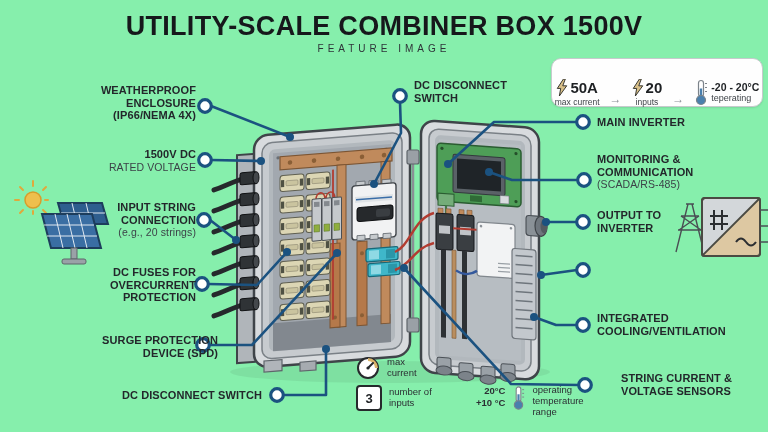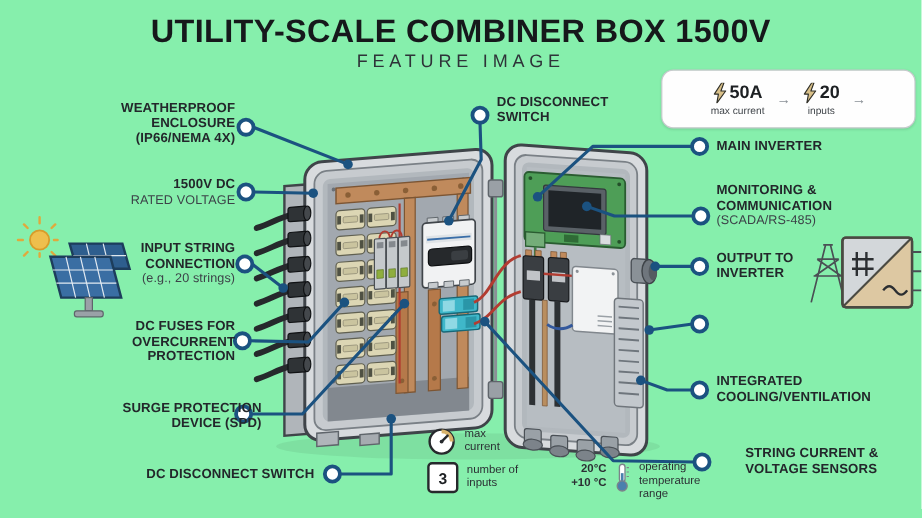--- a/index.html
+++ b/index.html
@@ -1,31 +1,31 @@
 <!DOCTYPE html>
 <html><head>
 <meta charset="utf-8">
 <style>
   html,body{margin:0;padding:0;background:#ffffff;}
   .canvas{position:relative;width:768px;height:432px;background:#86efac;overflow:hidden;
           font-family:"Liberation Sans", sans-serif;color:#23272b;}
   .title{position:absolute;top:11px;left:0;right:0;text-align:center;
          font-size:27px;font-weight:bold;letter-spacing:0.3px;color:#16181b;}
   .subtitle{position:absolute;top:43px;left:0;right:0;text-align:center;
-            font-size:15px;font-weight:500;letter-spacing:4px;color:#2e3338;}
+            font-size:10px;font-weight:500;letter-spacing:4px;color:#2e3338;}
   .art{position:absolute;left:0;top:0;width:768px;height:432px;}
   .callout-label{position:absolute;font-size:11px;font-weight:bold;line-height:1.15;
                  letter-spacing:0.1px;color:#23272b;}
   .left-lab{text-align:right;}
   .right-lab{text-align:left;}
   .callout-label .sub{display:block;font-weight:normal;font-size:10.5px;color:#3c4248;}
   
   .spec-badge{position:absolute;left:551px;top:58px;width:210px;height:47px;background:#fefefe;
               border:1.5px solid #c7cacd;border-radius:10px;box-shadow:0 1px 2px rgba(0,0,0,.10);
-              display:flex;align-items:center;justify-content:center;gap:10px;}
+              display:flex;align-items:flex-end;justify-content:center;gap:10px;}
   .badge-item{display:flex;flex-direction:column;align-items:center;line-height:1;}
   .badge-val-row{display:flex;align-items:center;gap:2px;font-size:15px;font-weight:bold;color:#1d2023;}
   .badge-label{font-size:8.5px;color:#3f4449;margin-top:2px;}
   .badge-arrow{color:#8a9096;font-size:12px;font-weight:bold;}
   .badge-temp{display:flex;align-items:center;gap:3px;}
   .badge-temp-col{display:flex;flex-direction:column;line-height:1.2;}
   .badge-temp-val{font-size:10.5px;font-weight:bold;color:#1d2023;}
   .badge-temp-label{font-size:9px;color:#3f4449;}
   
   .legend-row1{position:absolute;left:356px;top:356px;display:flex;gap:7px;align-items:center;}
@@ -314,20 +314,32 @@
     <div class="badge-item">
       <div class="badge-val-row">
         <svg width="12" height="17" viewBox="0 0 12 18">
             <path d="M7.5,0 L1,10 H4.6 L3.2,18 L11,7.2 H6.8 L9.5,0 Z" fill="#d9c089" stroke="#2f2f28" stroke-width="1" stroke-linejoin="round"></path>
           </svg>
         <span>20</span>
       </div>
       <span class="badge-label">inputs</span>
     </div>
     <span class="badge-arrow">→</span>
+    <div class="badge-temp">
+      <svg width="14" height="27" viewBox="0 0 14 26">
+        <rect x="4.5" y="1" width="5" height="16" rx="2.5" fill="#fff" stroke="#7c838a" stroke-width="1.2"></rect>
+        <path d="M11,4 h2 M11,8 h2 M11,12 h2" stroke="#7c838a" stroke-width="1"></path>
+        <rect x="5.8" y="9" width="2.4" height="9" fill="#4a80ad"></rect>
+        <circle cx="7" cy="20.5" r="4.5" fill="#4a80ad" stroke="#7c838a" stroke-width="1.2"></circle>
+      </svg>
+      <div class="badge-temp-col">
+        <span class="badge-temp-val">-20 - 20°C</span>
+        <span class="badge-temp-label">teperating</span>
+      </div>
+    </div>
   </div>
 
   <div class="callout-label left-lab" style="left:76px;top:84px;width:120px;">
     <span>WEATHERPROOF ENCLOSURE (IP66/NEMA 4X)</span>
   </div>
   <div class="callout-label left-lab" style="left:96px;top:148px;width:100px;">
     <span>1500V DC</span>
     <span class="sub">RATED VOLTAGE</span>
   </div>
   <div class="callout-label left-lab" style="left:96px;top:201px;width:100px;">

